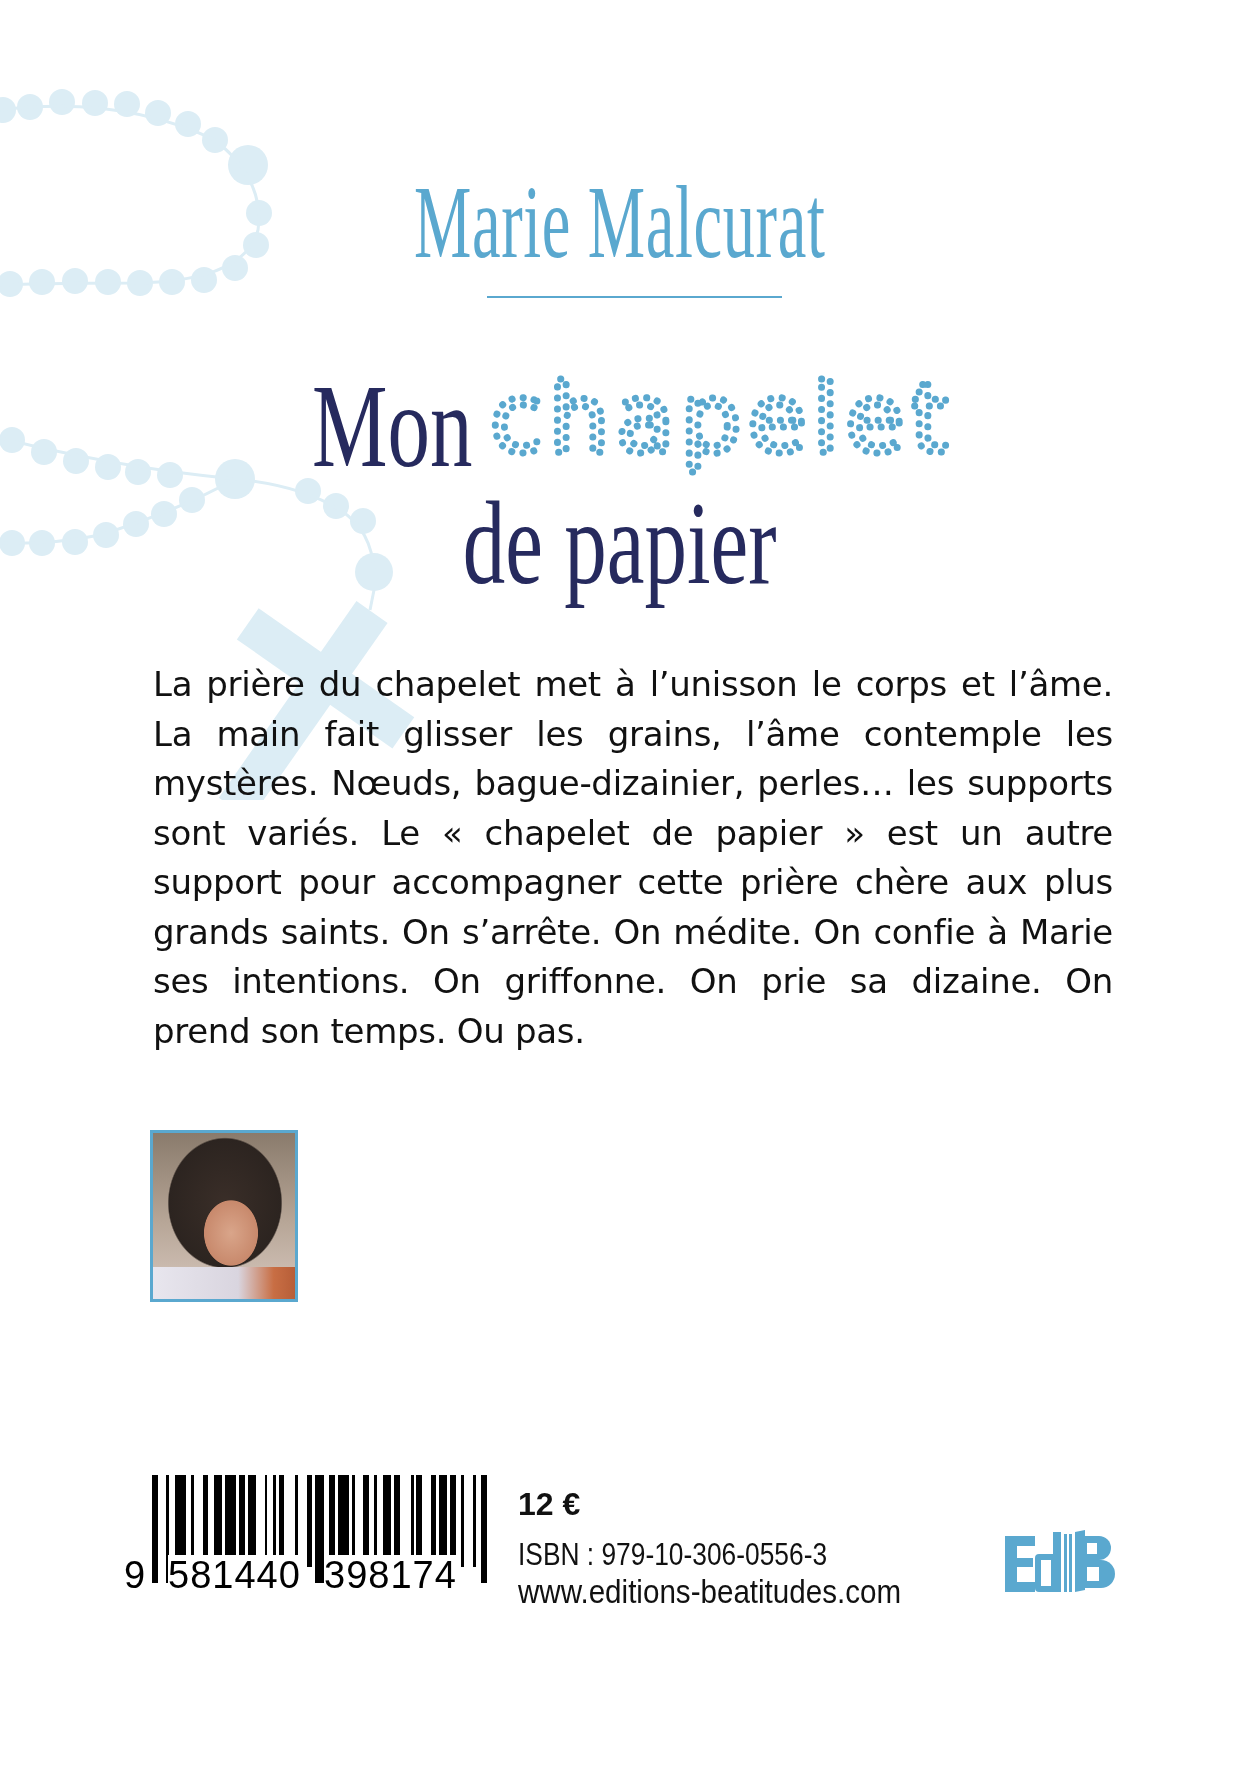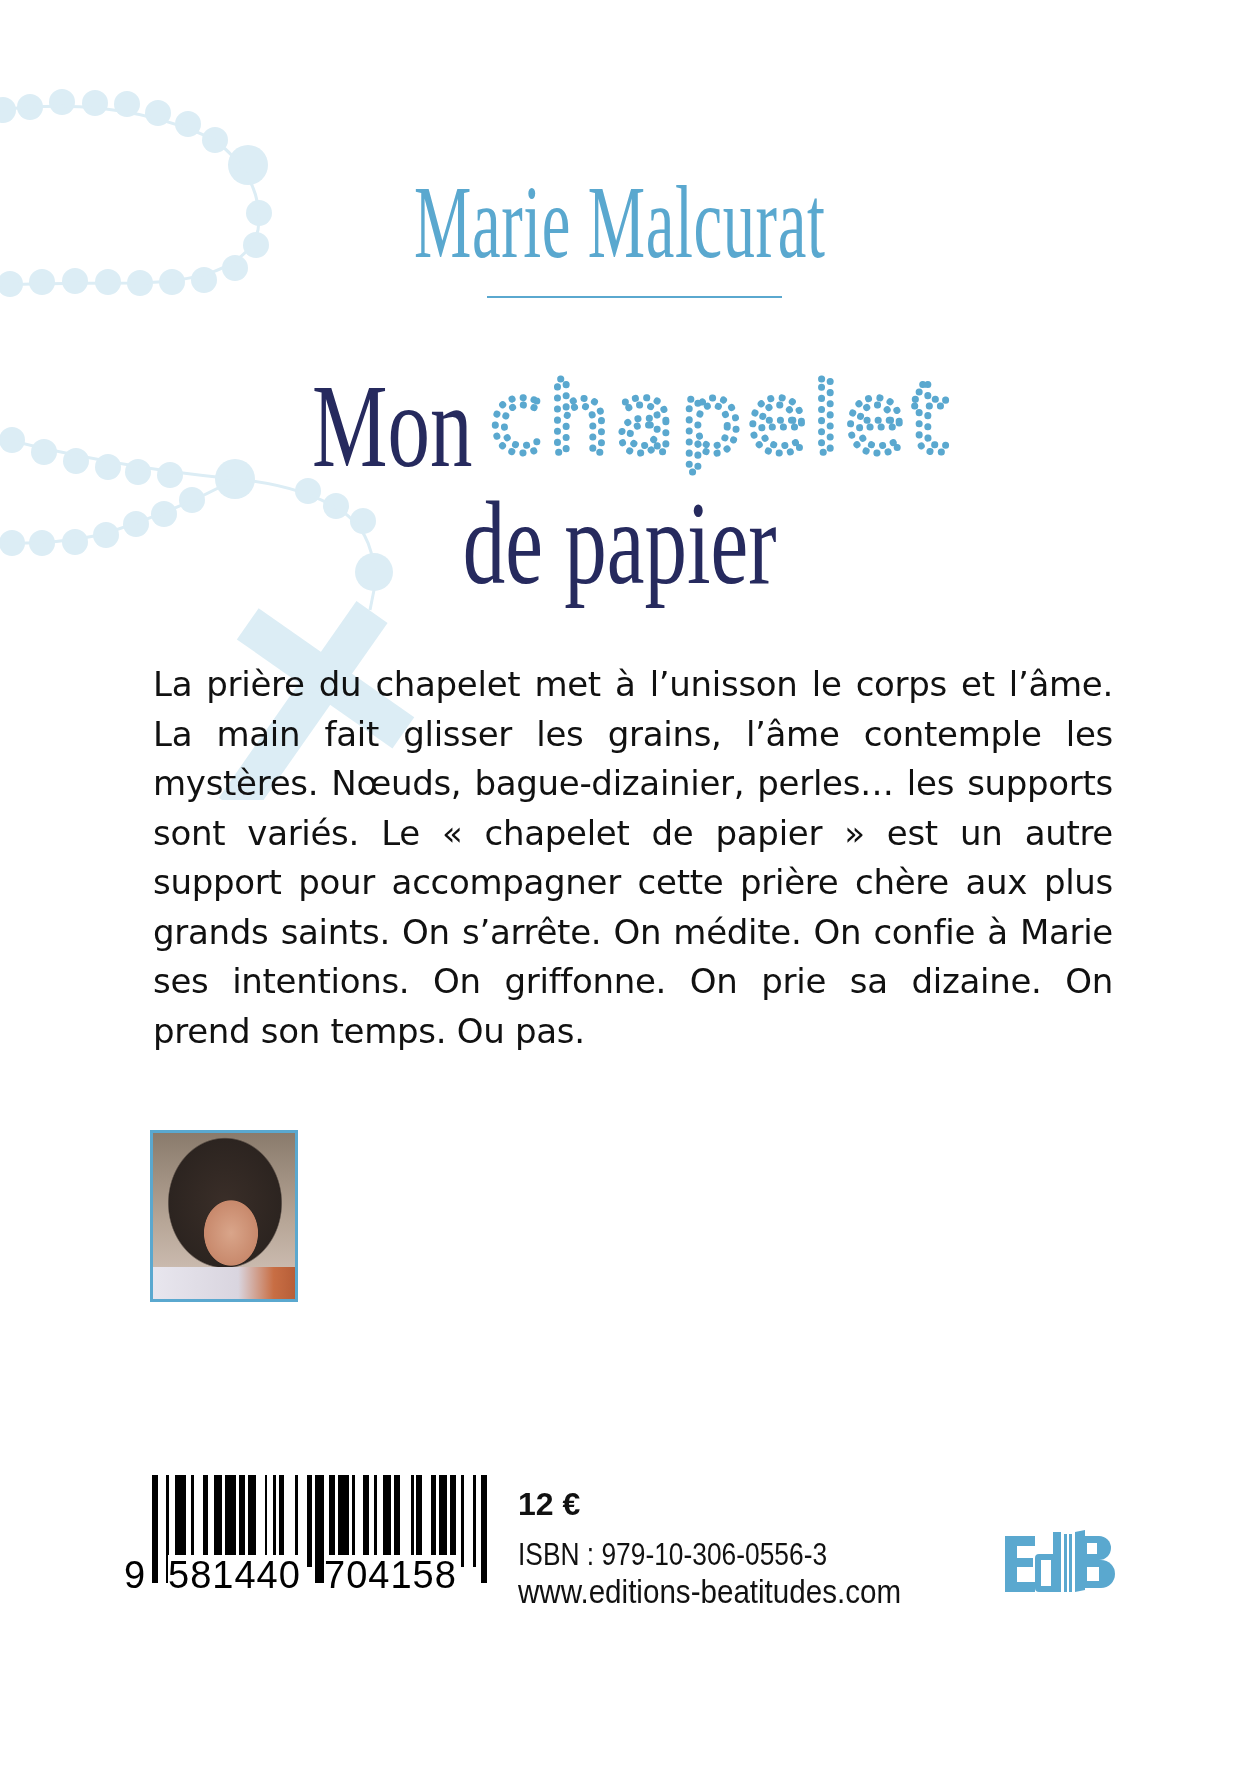--- a/index.html
+++ b/index.html
@@ -190,21 +190,21 @@
       <div class="bar" style="width: 2.81667px;"></div>
       <div style="width: 8.45px;"></div>
       <div class="bar" style="width: 2.81667px;"></div>
       <div style="width: 5.63333px;"></div>
       <div class="bar long" style="width: 5.63333px;"></div>
       <div style="width: 2.81667px;"></div>
     </div>
   <div class="barcode-digits">
     <span style="left:0">9</span>
     <span style="left:44px;letter-spacing:1px">581440</span>
-    <span style="left:200px;letter-spacing:1px">704158</span>
+    <span style="left:200px;letter-spacing:1px">398174</span>
   </div>
 </div>
 
 <div class="price">12 €</div>
 <div class="isbn">ISBN : 979-10-306-0556-3</div>
 <div class="website">www.editions-beatitudes.com</div>
 
 <svg class="logo" viewBox="0 0 110 66" xmlns="http://www.w3.org/2000/svg">
   <g fill="#5aa8cf">
 

